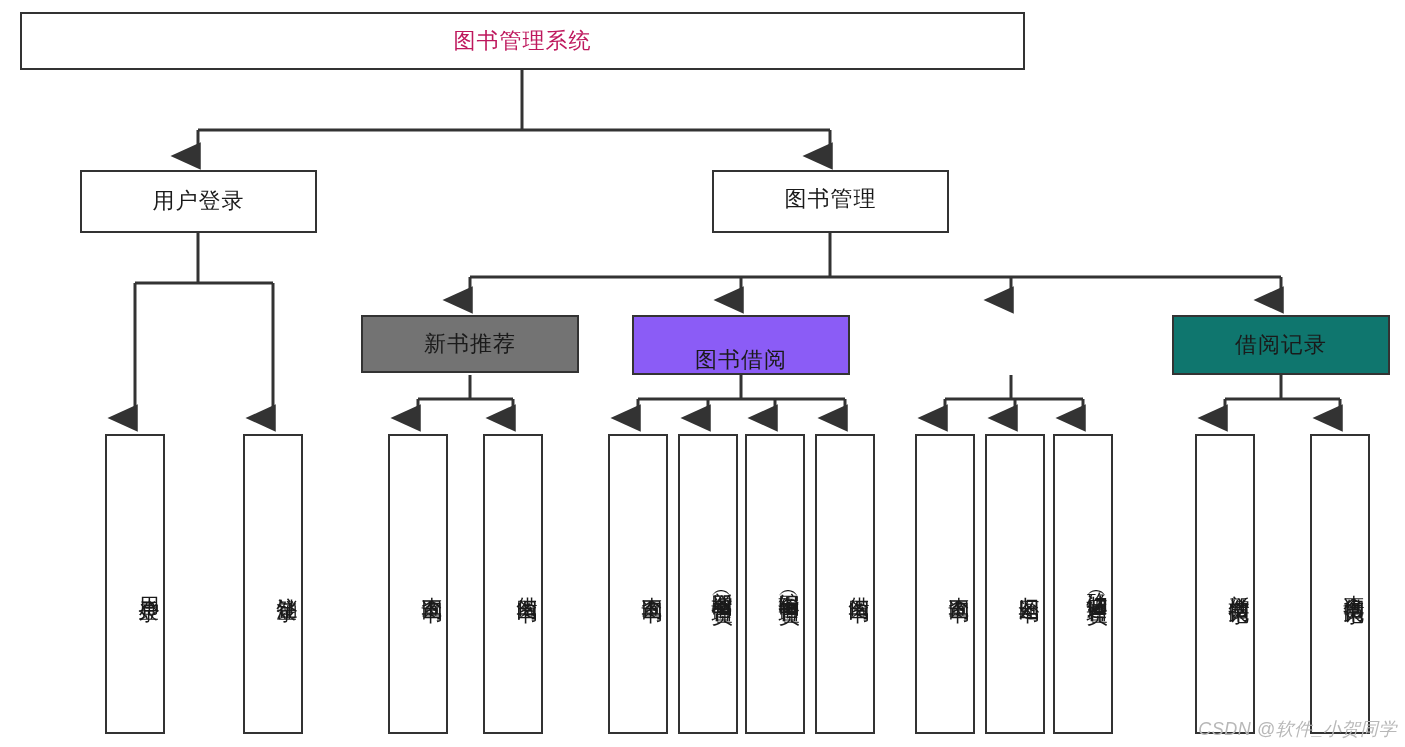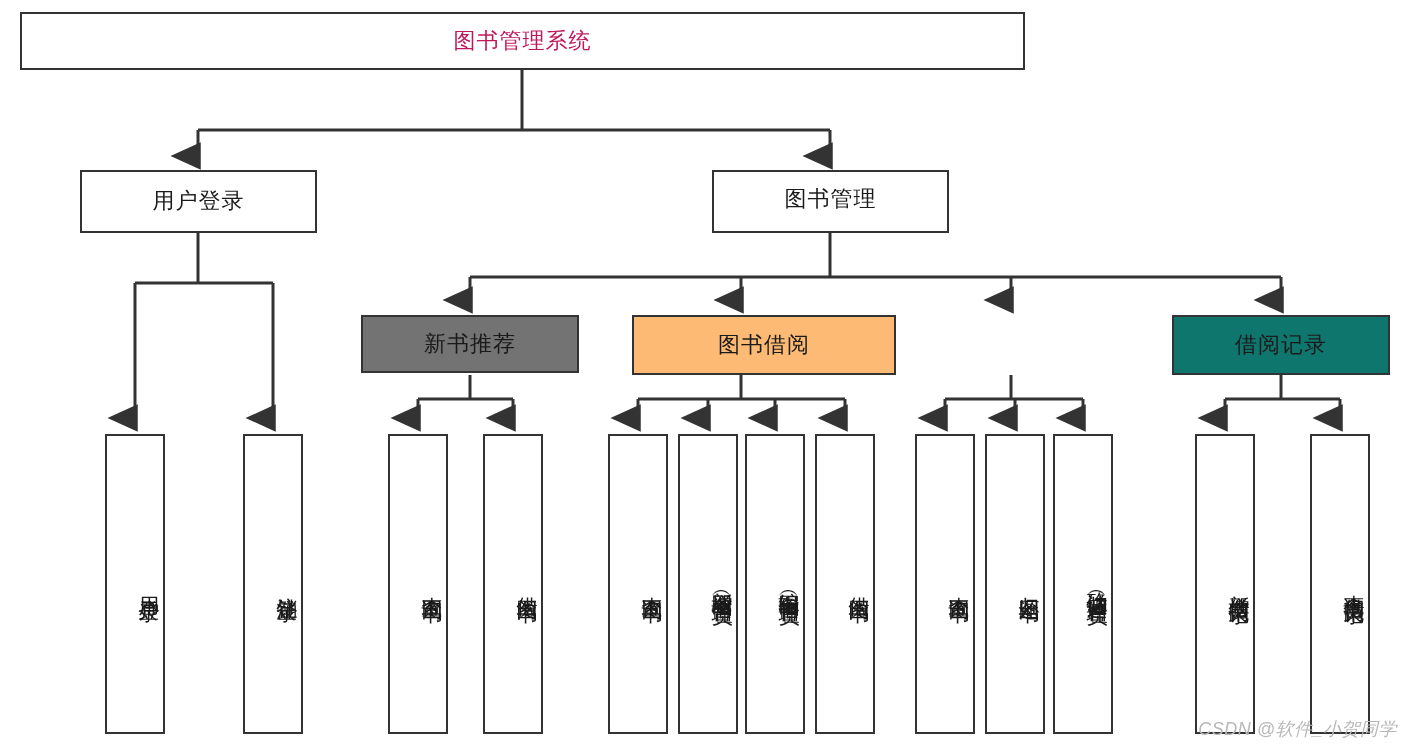--- a/index.html
+++ b/index.html
@@ -141,21 +141,21 @@
   <div class="node horiz" style="left: 80px; top: 170px; width: 237px; height: 63px; border-color: rgb(51, 51, 51); background: rgb(255, 255, 255); color: rgb(26, 26, 26);">
     <span class="nlabel">用户登录</span>
   </div>
   <div class="node horiz" style="left: 712px; top: 170px; width: 237px; height: 63px; border-color: rgb(51, 51, 51); background: rgb(255, 255, 255); color: rgb(26, 26, 26); font-family: Liberation Mono, monospace;">
     <span class="nlabel">图书管理</span>
   </div>
 
   <div class="node horiz" style="left: 361px; top: 315px; width: 218px; height: 58px; border-color: rgb(51, 51, 51); background: #737373; color: rgb(26, 26, 26);">
     <span class="nlabel">新书推荐</span>
   </div>
-  <div class="node horiz" style="left: 632px; top: 315px; width: 264px; height: 60px; border-color: rgb(51, 51, 51); background: #fdba74; color: rgb(26, 26, 26);">
+  <div class="node horiz" style="left: 632px; top: 315px; width: 218px; height: 60px; border-color: rgb(51, 51, 51); background: #8b5cf6; color: rgb(26, 26, 26); align-items: flex-end;">
     <span class="nlabel">图书借阅</span>
   </div>
   <div class="node horiz" style="left: 1172px; top: 315px; width: 218px; height: 60px; border-color: rgb(51, 51, 51); background: #0f766e; color: rgb(26, 26, 26);">
     <span class="nlabel">借阅记录</span>
   </div>
 
   <div class="node vert" style="left: 105px; top: 434px; width: 60px; height: 300px; border-color: rgb(51, 51, 51); background: rgb(255, 255, 255); color: rgb(26, 26, 26);">
     <span class="nlabel">用户登录</span>
   </div>
   <div class="node vert" style="left: 243px; top: 434px; width: 60px; height: 300px; border-color: rgb(51, 51, 51); background: rgb(255, 255, 255); color: rgb(26, 26, 26);">

